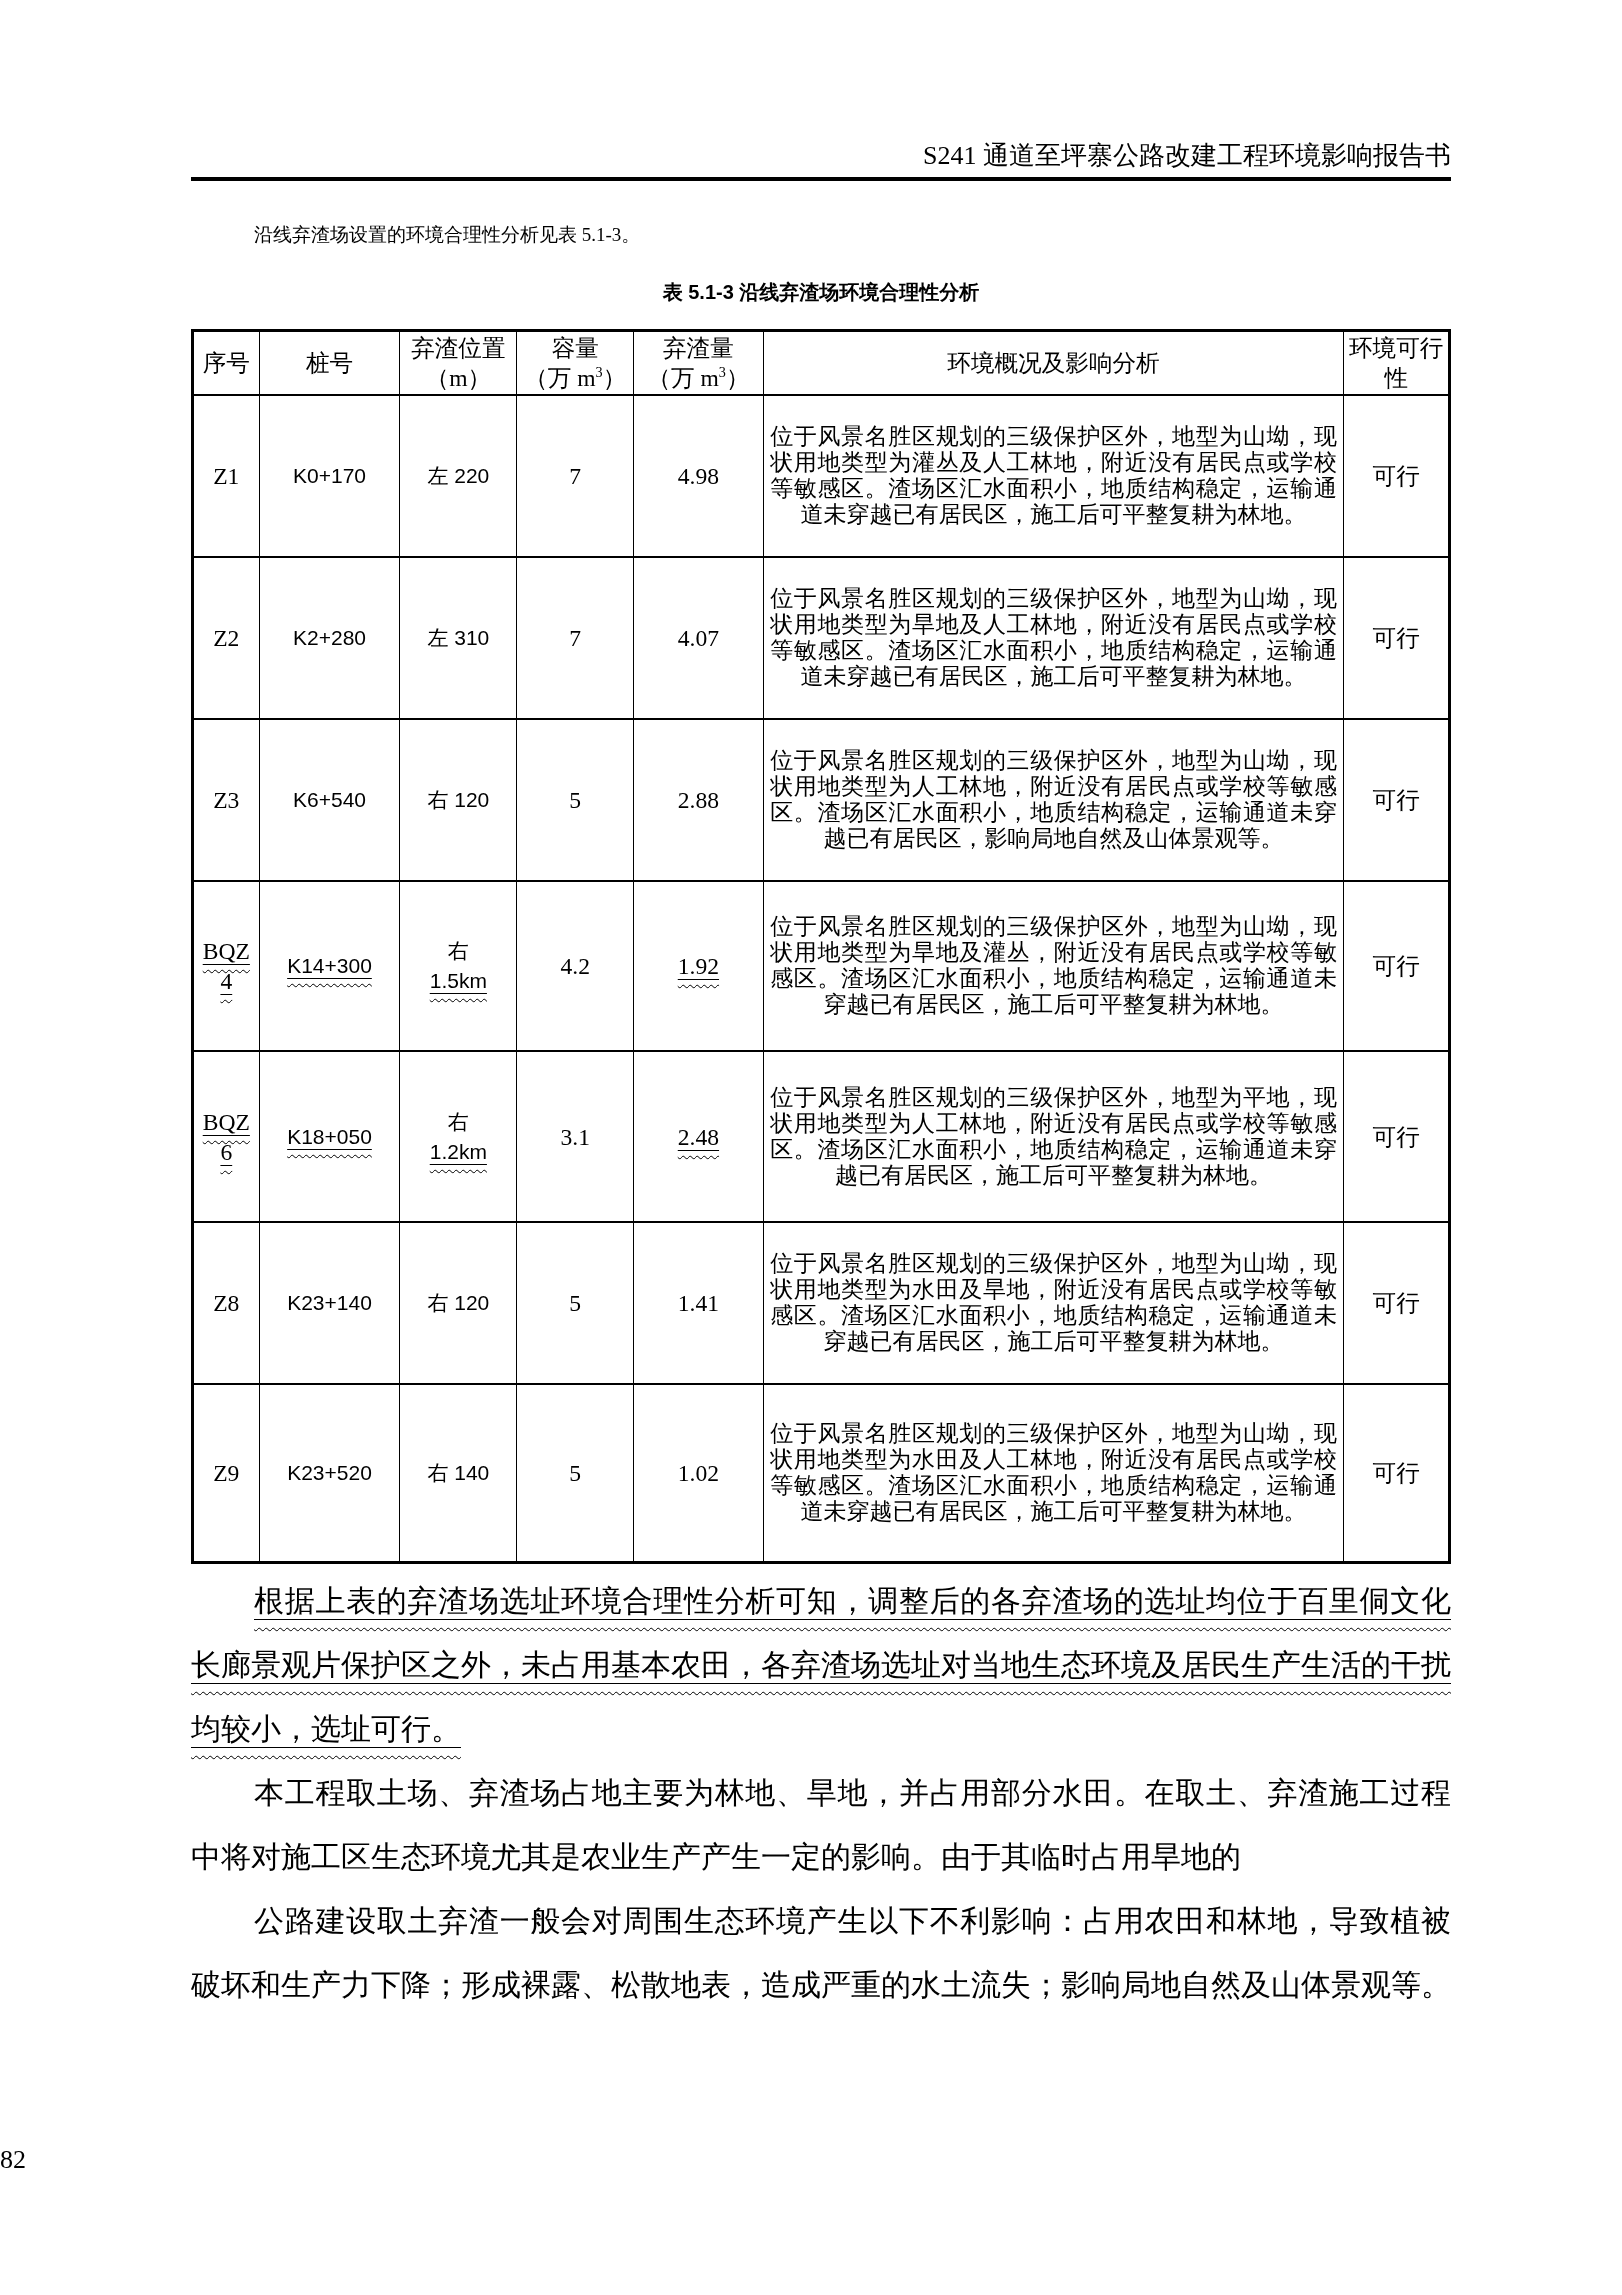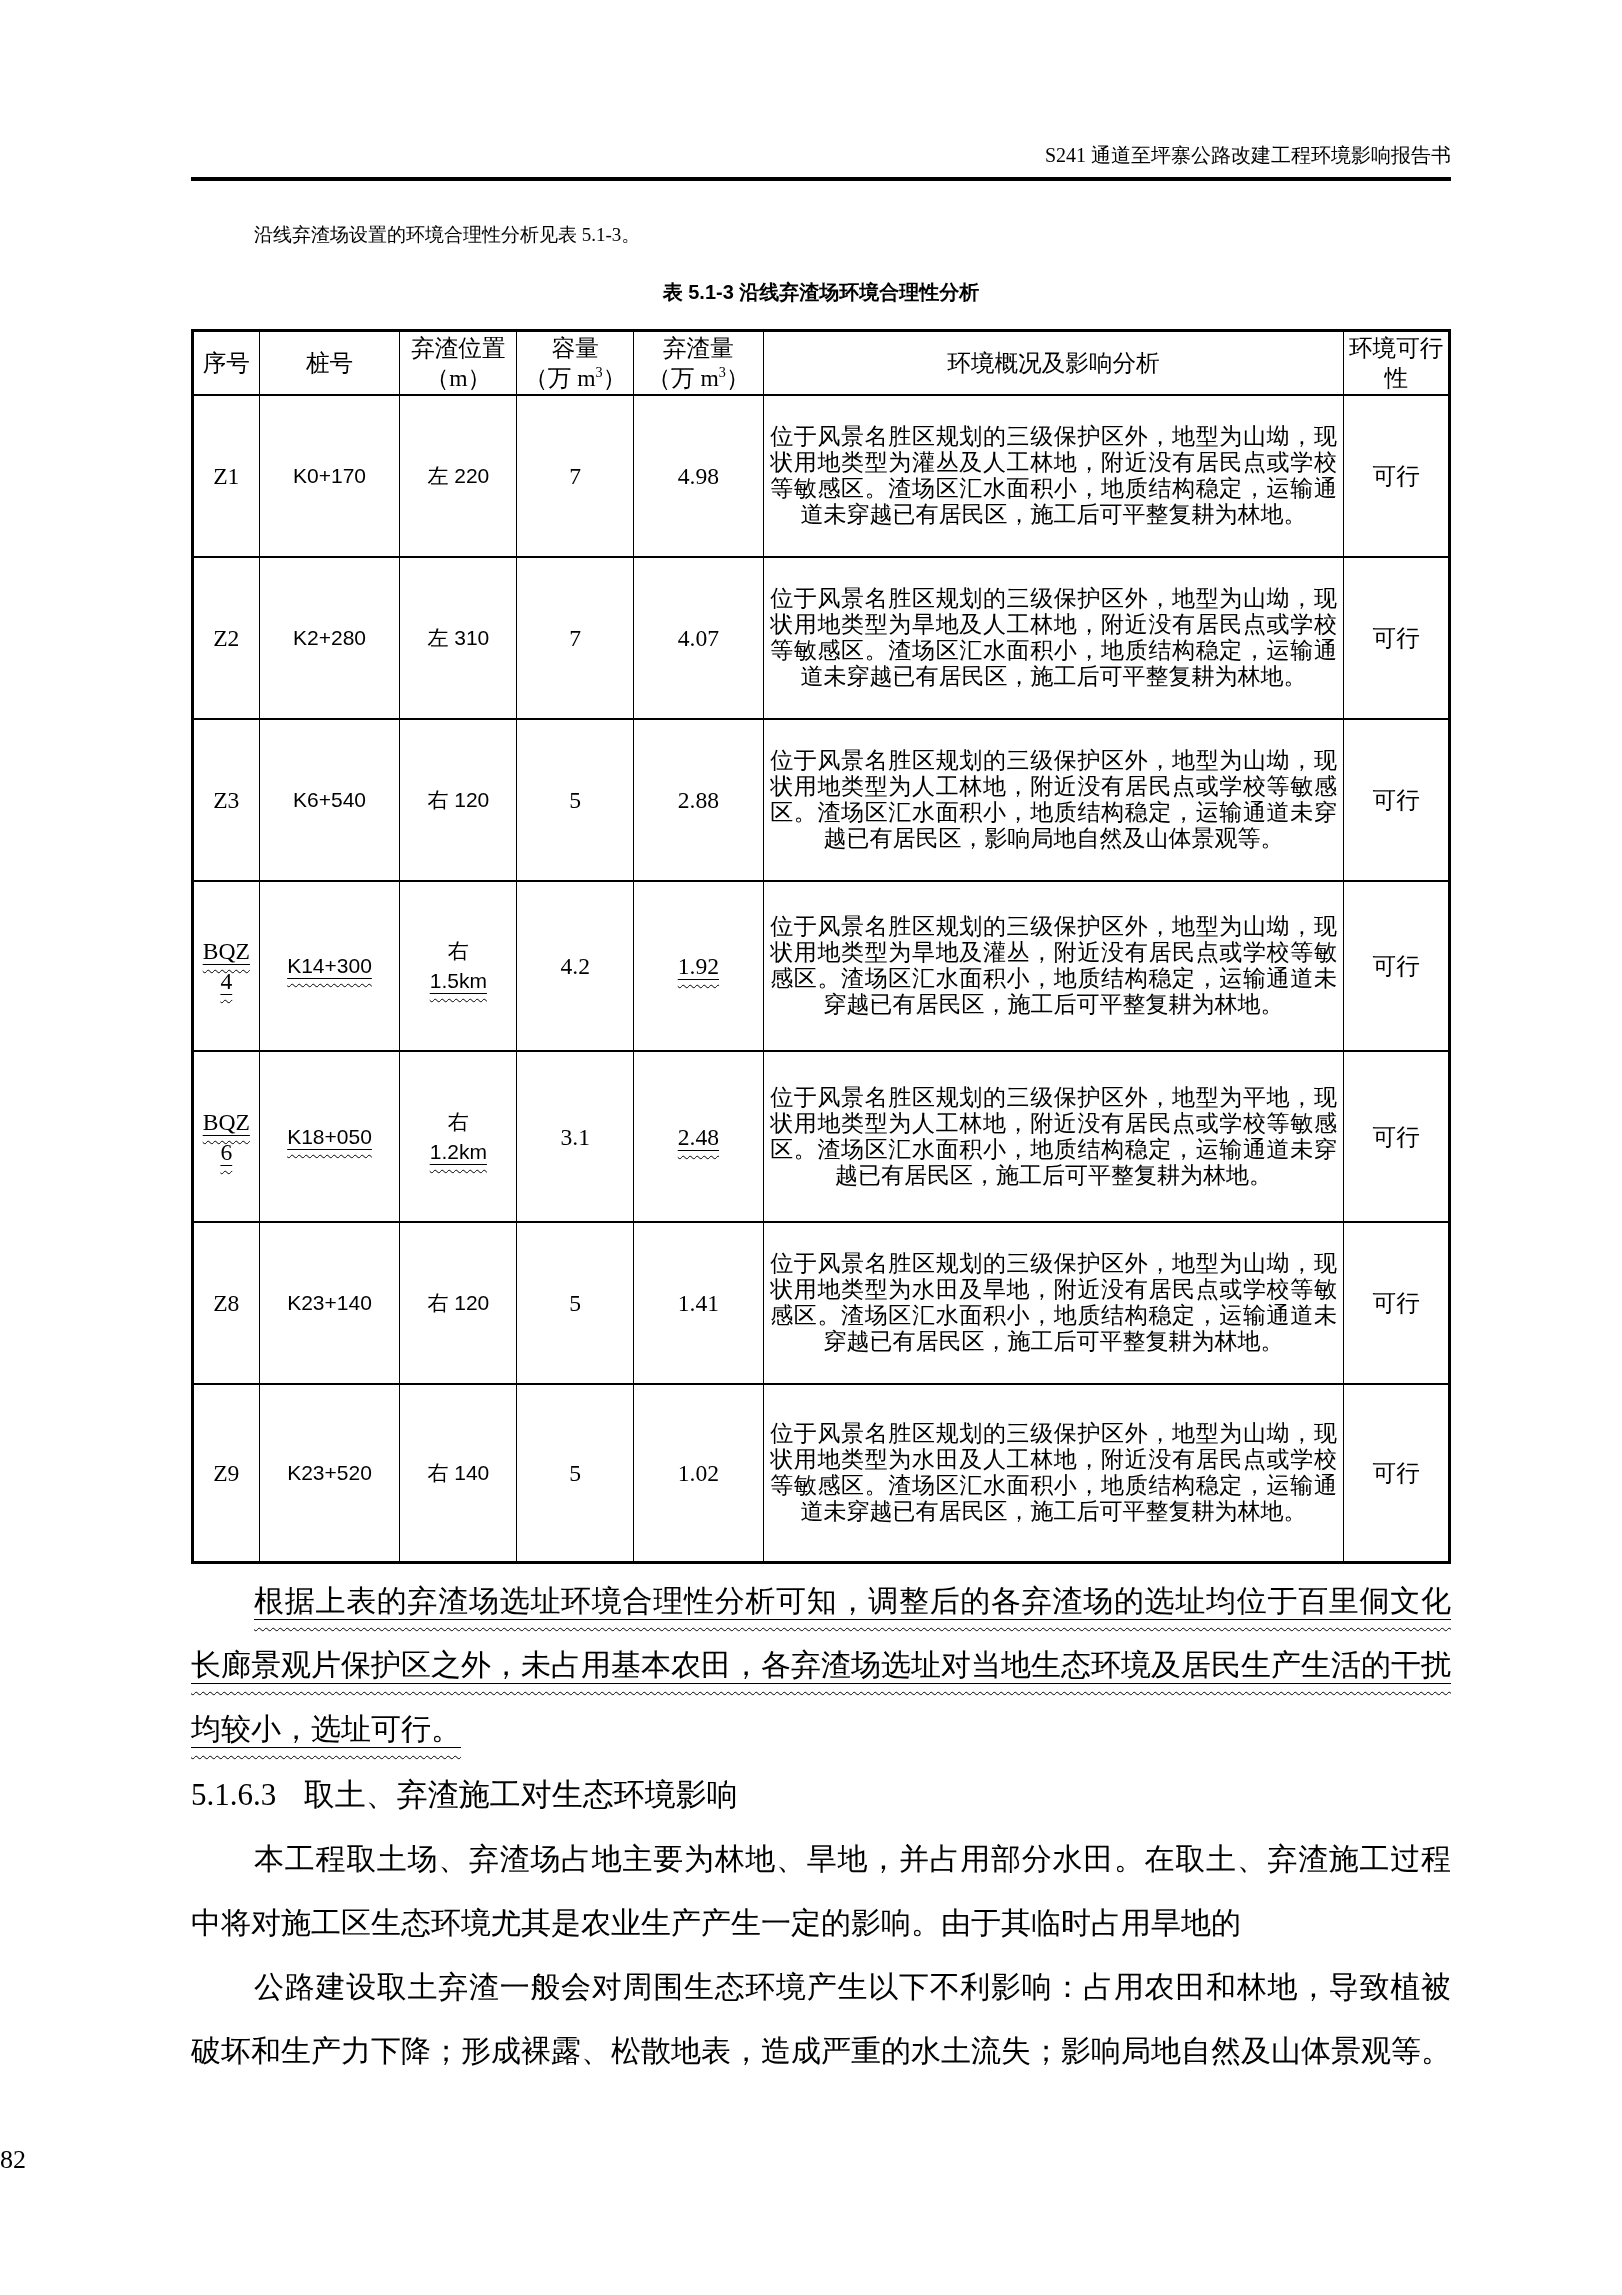--- a/index.html
+++ b/index.html
@@ -1,20 +1,20 @@
 <!DOCTYPE html>
 <html style="font-size:10.5px"><head>
 <meta charset="utf-8">
 <style>
   html,body{margin:0;padding:0;background:#9a9a9a;}
   .page{width:1622px;height:2295px;background:#ffffff;position:relative;
         font-family:"Liberation Serif","DejaVu Serif",serif;color:#000;overflow:hidden;}
   .content{padding:139px 171px 0 191px;}
 
-  .header-title{text-align:right;font-size:20px;line-height:33px;}
+  .header-title{text-align:right;font-size:26px;line-height:33px;}
   .header-rule{border-top:4.6px solid #000;margin-top:5.2px;}
 
   .intro{margin:33px 0 0 0;font-size:19px;line-height:41px;text-indent:63px;}
 
   .caption{margin-top:15.7px;text-align:center;font-size:20px;line-height:42px;font-weight:bold;
            font-family:"Liberation Sans","DejaVu Sans",sans-serif;}
 
   table.tbl{border-collapse:collapse;width:100%;margin-top:15.7px;border:3.3px solid #000;table-layout:fixed;}
   .tbl th,.tbl td{border:1.3px solid #000;border-top-width:2.6px;border-bottom-width:2.6px;
       text-align:center;vertical-align:middle;font-weight:normal;padding:1.3px 3.9px;
@@ -143,21 +143,20 @@
         <td><span>5</span></td>
         <td><span>1.02</span></td>
         <td class="desc"><span>位于风景名胜区规划的三级保护区外，地型为山坳，现状用地类型为水田及人工林地，附近没有居民点或学校等敏感区。渣场区汇水面积小，地质结构稳定，运输通道未穿越已有居民区，施工后可平整复耕为林地。</span></td>
         <td><span>可行</span></td>
       </tr>
       </tbody>
     </table>
 
     <p class="body-p rev"><span class="u1"><span class="u2">根据上表的弃渣场选址环境合理性分析可知，调整后的各弃渣场的选址均位于百里侗文化长廊景观片保护区之外，未占用基本农田，各弃渣场选址对当地生态环境及居民生产生活的干扰均较小，选址可行。</span></span></p>
 
-    <h3 class="sec"><span>5.1.6.3</span><span class="sec-t">取土、弃渣施工对生态环境影响</span></h3>
 
     <p class="body-p ind">本工程取土场、弃渣场占地主要为林地、旱地，并占用部分水田。在取土、弃渣施工过程中将对施工区生态环境尤其是农业生产产生一定的影响。由于其临时占用旱地的</p>
 
     <p class="body-p ind">公路建设取土弃渣一般会对周围生态环境产生以下不利影响：占用农田和林地，导致植被破坏和生产力下降；形成裸露、松散地表，造成严重的水土流失；影响局地自然及山体景观等。</p>
 
   </div>
 
   <div class="pageno">82</div>
 </div>
 

